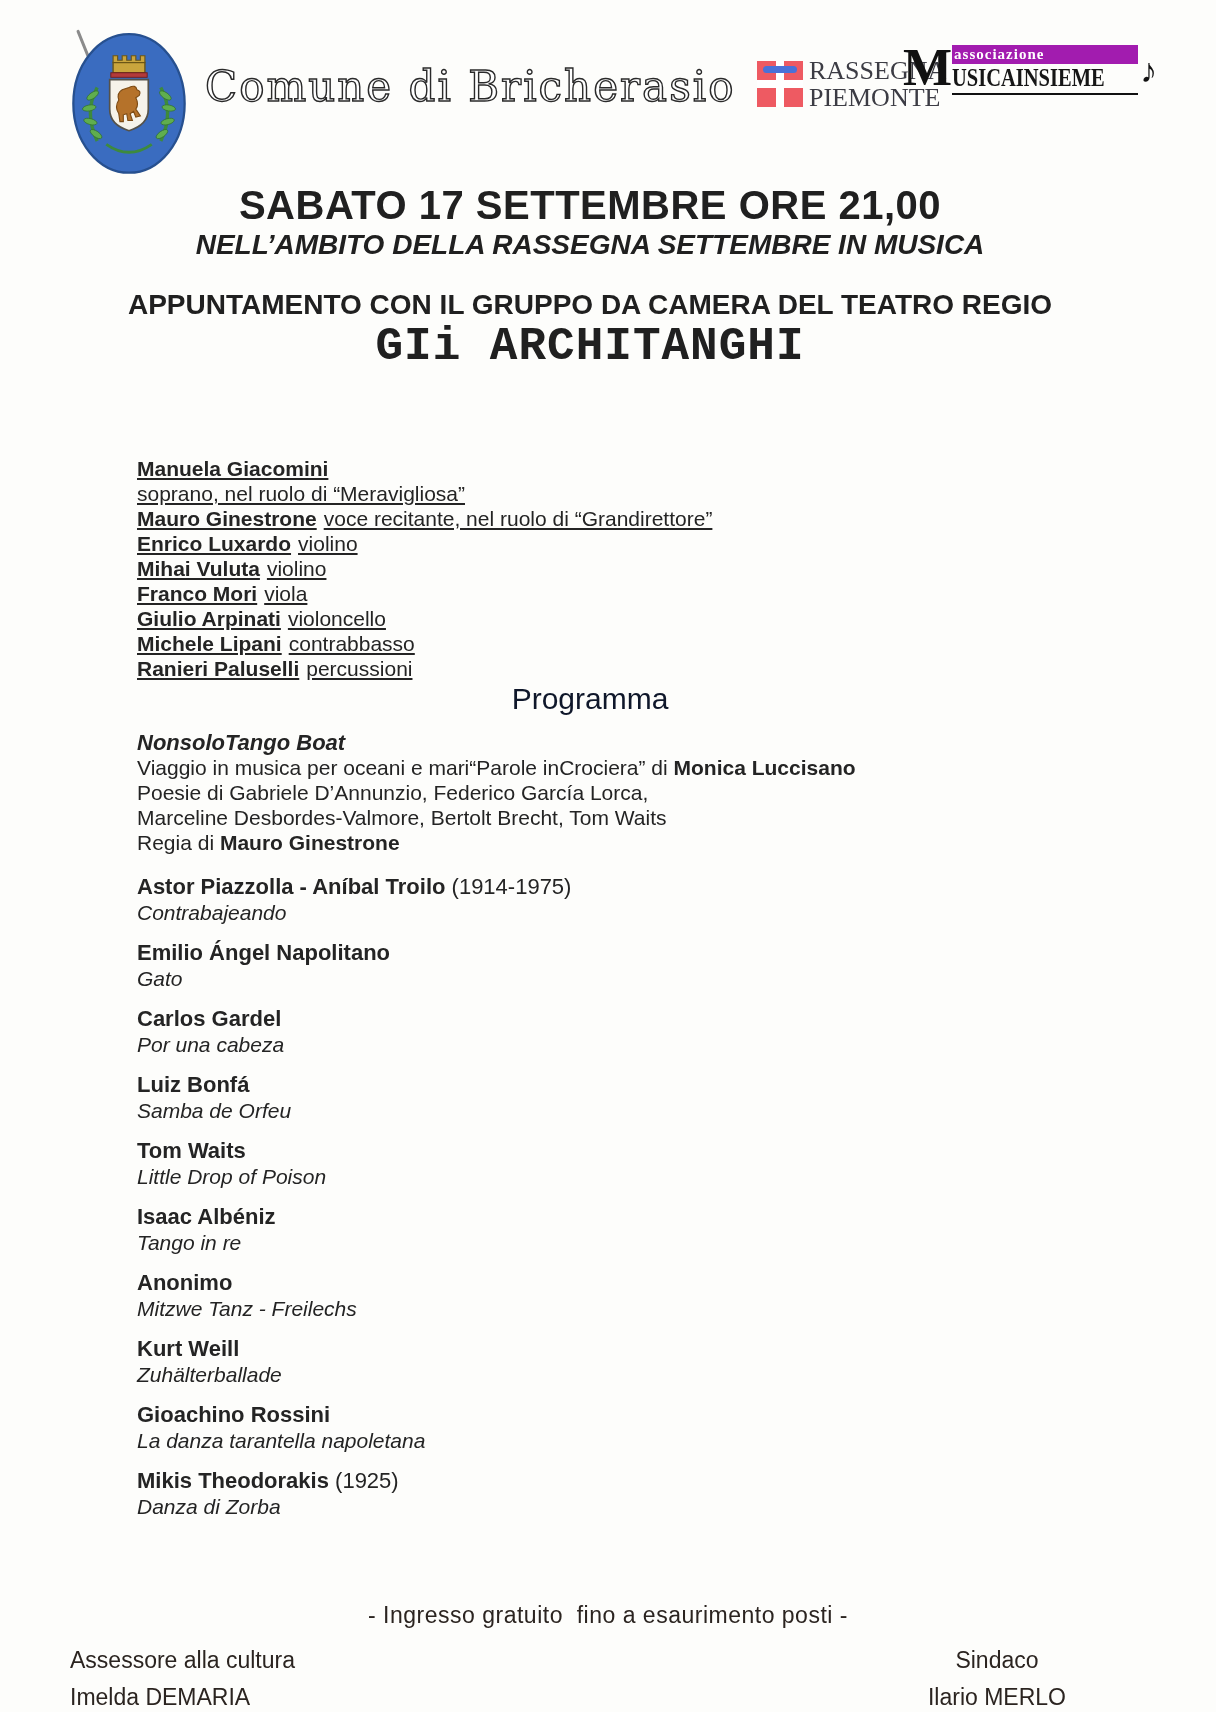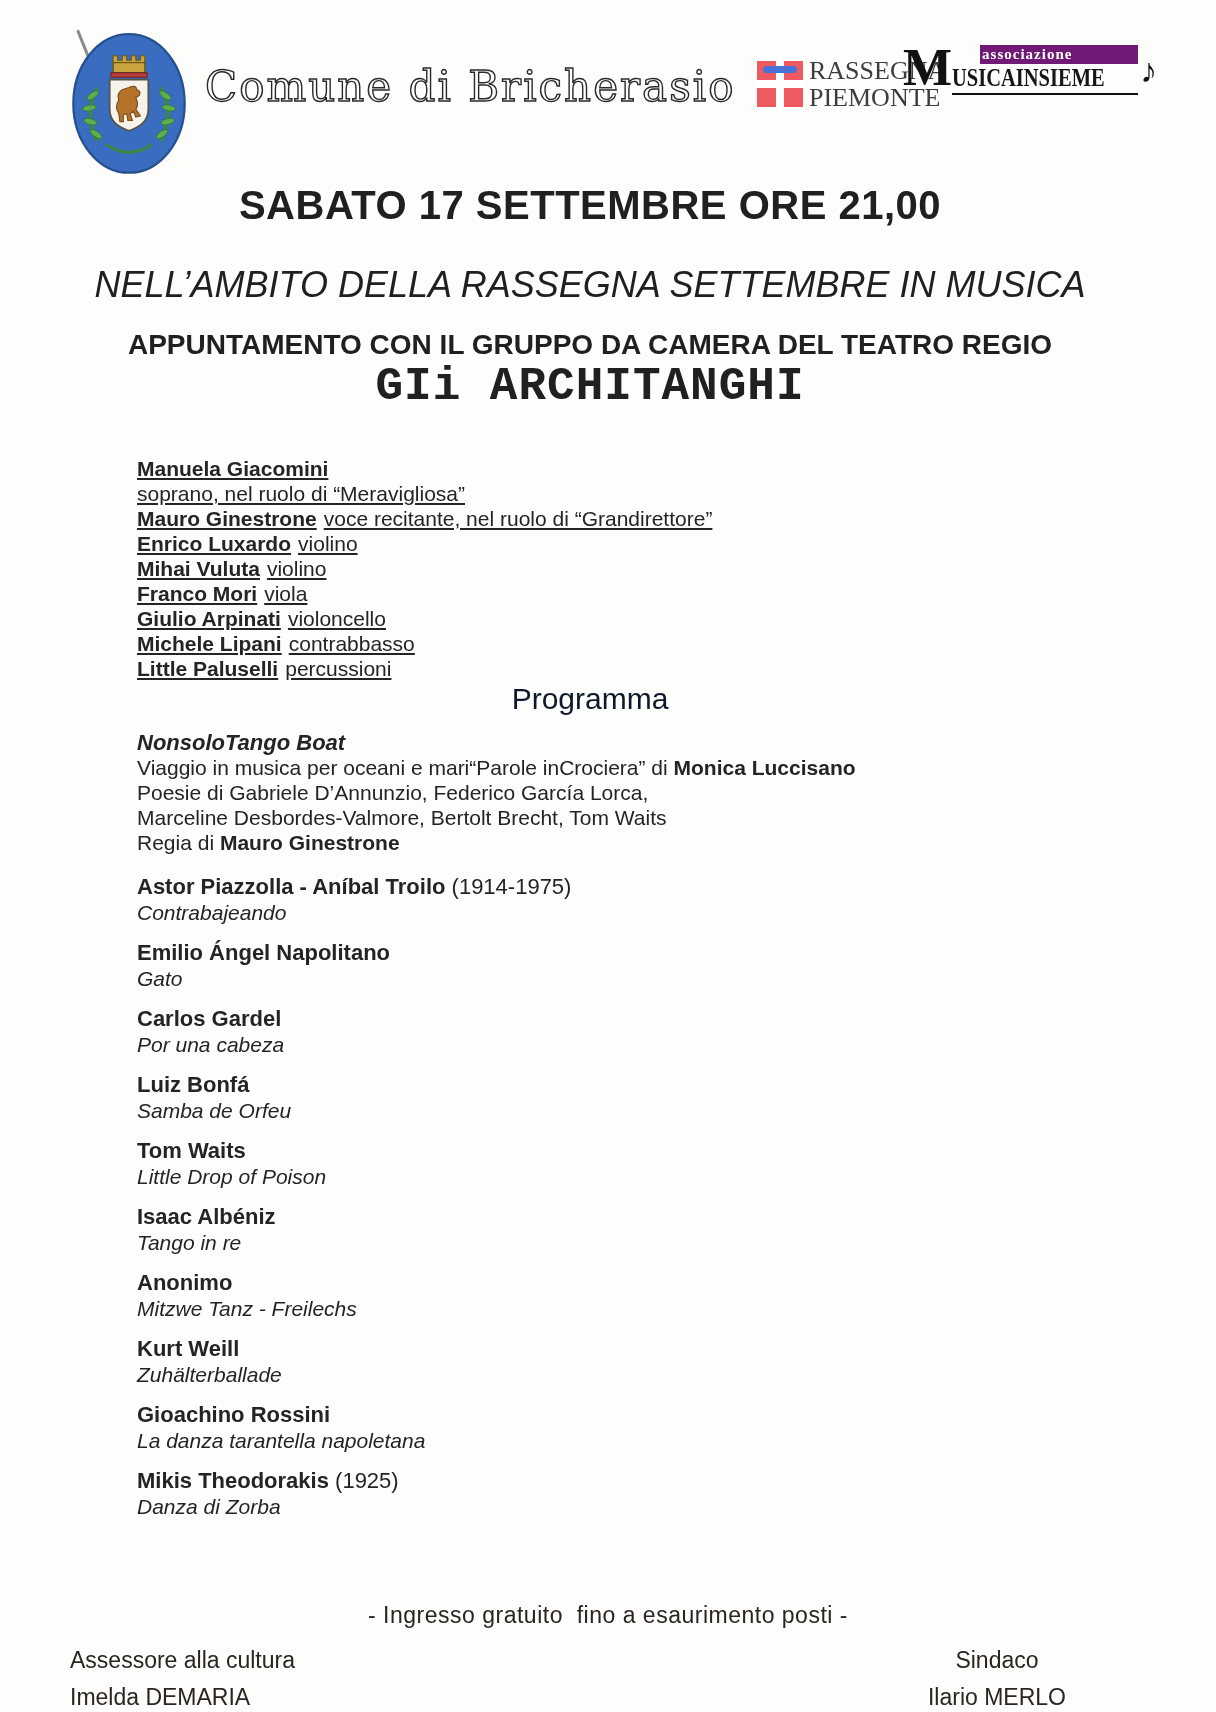--- a/index.html
+++ b/index.html
@@ -25,30 +25,30 @@
   .cross-icon{position:relative; width:46px; height:46px; background:#ee5a62; flex:0 0 auto;}
   .cross-icon .cv{position:absolute; left:19px; top:0; width:8px; height:100%; background:#fff;}
   .cross-icon .ch{position:absolute; top:19px; left:0; height:8px; width:100%; background:#fff;}
   .cross-icon .ribbon{position:absolute; top:5px; left:6px; right:6px; height:7px;
     background:#4a71d8; border-radius:4px;}
   .regione-text{font-family:"Liberation Serif", serif; font-size:26px; line-height:27px; color:#3c3c44;}
 
   .mi{position:absolute; left:903px; top:45px; display:flex; align-items:flex-start;}
   .mi-m{font-family:"Liberation Serif", serif; font-weight:bold; font-size:52px; line-height:46px; color:#111;}
   .mi-right{border-bottom:2px solid #111; padding-bottom:1px;}
-  .mi-bar{background:#701a75; color:#fff; font-family:"Liberation Serif", serif; font-weight:bold;
-    font-size:15px; padding:1px 4px 1px 2px; letter-spacing:1px;margin-left:28px;}
+  .mi-bar{background:#a21caf; color:#fff; font-family:"Liberation Serif", serif; font-weight:bold;
+    font-size:15px; padding:1px 4px 1px 2px; letter-spacing:1px;}
   .mi-name{font-family:"Liberation Serif", serif; font-weight:bold; font-size:25px; letter-spacing:0px;
     color:#161616; transform:scaleX(0.82); transform-origin:left; white-space:nowrap;}
   .mi-note{font-size:34px; line-height:34px; color:#111; margin-left:2px; margin-top:8px;}
 
   
   .titles{position:absolute; top:182px; left:40px; width:1100px; text-align:center; color:#202020;}
   .t-date{font-size:40px; font-weight:bold; line-height:46px; letter-spacing:0.5px;}
-  .t-festival{font-size:36px; font-weight:normal; font-style:italic; line-height:34px;margin-top:40px;}
+  .t-festival{font-size:28px; font-weight:bold; font-style:italic; line-height:34px;}
   .t-venue{font-size:27px; font-weight:bold; font-style:italic; margin-top:24px; line-height:32px;}
   .t-presenter{font-size:28px; font-weight:bold; margin-top:26px; line-height:34px;}
   .t-group{font-size:46px; font-weight:bold; line-height:50px; letter-spacing:1px;font-family:Liberation Mono, monospace;}
 
   
   .performers{position:absolute; top:456px; left:137px; font-size:21px; line-height:25px;text-decoration:underline;}
   .perf .name{font-weight:bold;}
   .perf .name:not(:empty){margin-right:7px;}
 
   
@@ -135,21 +135,21 @@
 
   <div class="performers">
     <div class="perf"><span class="name">Manuela Giacomini</span><span></span></div>
     <div class="perf"><span class="name"></span><span>soprano, nel ruolo di “Meravigliosa”</span></div>
     <div class="perf"><span class="name">Mauro Ginestrone</span><span>voce recitante, nel ruolo di “Grandirettore”</span></div>
     <div class="perf"><span class="name">Enrico Luxardo</span><span>violino</span></div>
     <div class="perf"><span class="name">Mihai Vuluta</span><span>violino</span></div>
     <div class="perf"><span class="name">Franco Mori</span><span>viola</span></div>
     <div class="perf"><span class="name">Giulio Arpinati</span><span>violoncello</span></div>
     <div class="perf"><span class="name">Michele Lipani</span><span>contrabbasso</span></div>
-    <div class="perf"><span class="name">Little Paluselli</span><span>percussioni</span></div>
+    <div class="perf"><span class="name">Ranieri Paluselli</span><span>percussioni</span></div>
   </div>
 
   <div class="prog-heading">Programma</div>
 
   <div class="show">
     <div class="show-title">NonsoloTango Boat</div>
     <div><span>Viaggio in musica per oceani e mari“Parole inCrociera” di </span><span class="b">Monica Luccisano</span></div>
     <div>Poesie di Gabriele D’Annunzio, Federico García Lorca,</div>
     <div>Marceline Desbordes-Valmore, Bertolt Brecht, Tom Waits</div>
     <div><span>Regia di </span><span class="b">Mauro Ginestrone</span></div>

